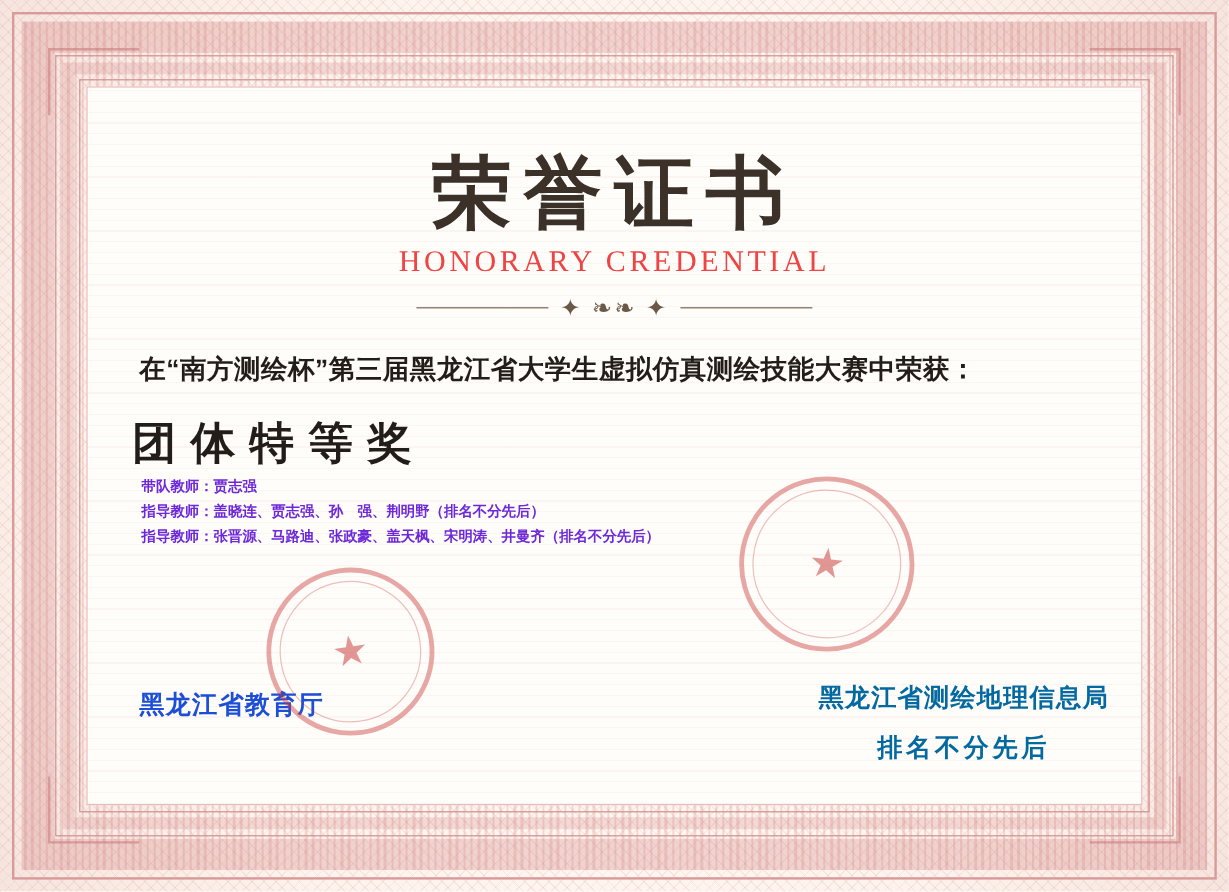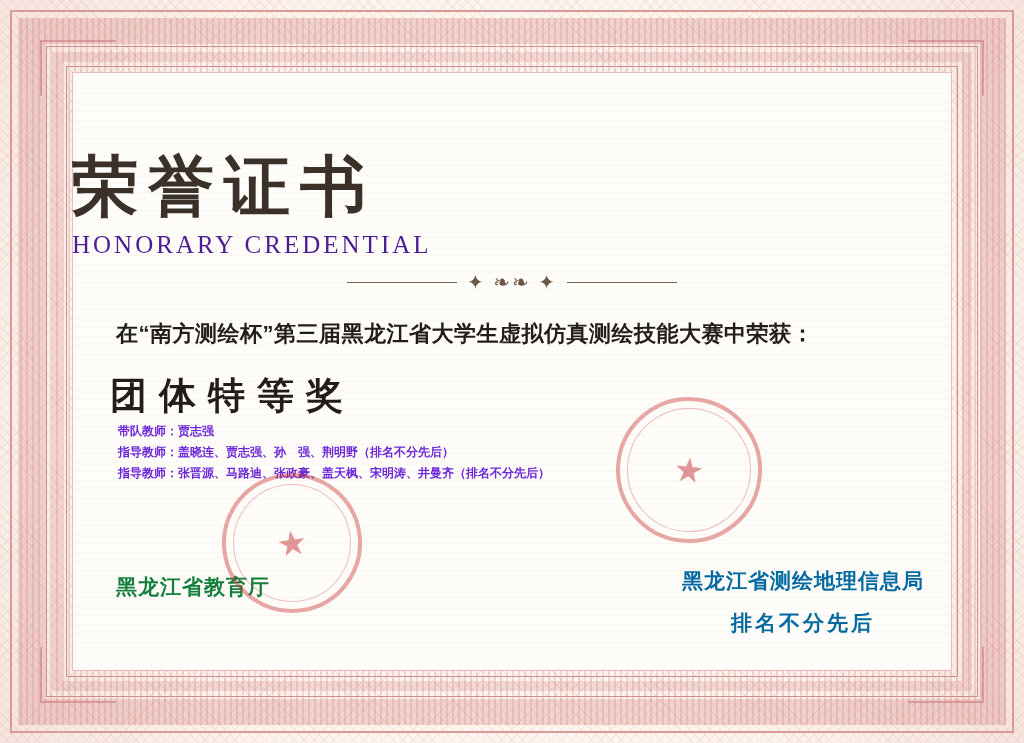--- a/index.html
+++ b/index.html
@@ -121,37 +121,38 @@
   .corner.br { right: 40px; bottom: 40px; border-left: none;  border-top: none; }
 
   
   .content {
     position: absolute;
     left: 72px; top: 72px;
     width: 880px; height: 599px;
   }
 
   .title-zone {
-    padding-top: 80px;
+    text-align: center;
+    padding-top: 54px;
   }
   .title-cn {
     font-family: "DejaVu Serif", "Liberation Serif", serif;
     font-size: 66px;
     font-weight: 700;
     letter-spacing: 10px;
     color: #3b3128;
     line-height: 1.05;
     text-shadow: 0 1px 0 rgba(255,255,255,0.9);
   }
   .title-en {
     margin-top: 10px;
     font-family: "Liberation Serif", serif;
     font-size: 25px;
     letter-spacing: 3px;
-    color: #4c1d95;
+    color: #ef4444;
   }
   .divider {
     margin: 12px auto 0;
     width: 330px;
     height: 22px;
     display: flex;
     align-items: center;
     justify-content: center;
     color: #6b5846;
   }
@@ -212,21 +213,21 @@
     left: 0; right: 0;
     bottom: 34px;
     padding: 0 28px 0 44px;
     display: flex;
     justify-content: space-between;
     align-items: flex-start;
   }
   .sig-left {
     font-size: 21px;
     font-weight: 700;
-    color: #15803d;
+    color: #1d4ed8;
     letter-spacing: 1px;
     padding-top: 6px;
   }
   .sig-right {
     text-align: center;
     font-size: 21px;
     font-weight: 700;
     color: #0369a1;
     letter-spacing: 1px;
   }

